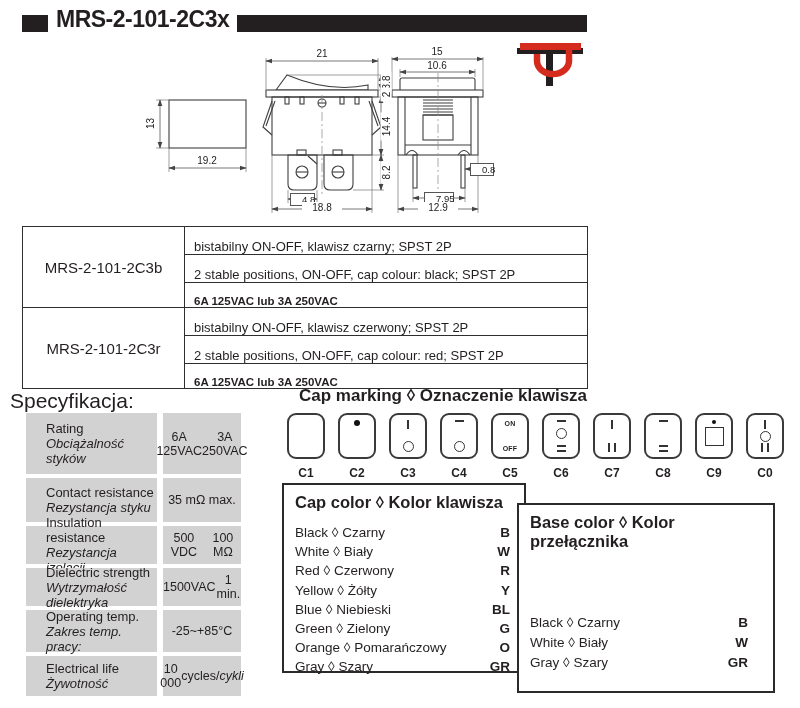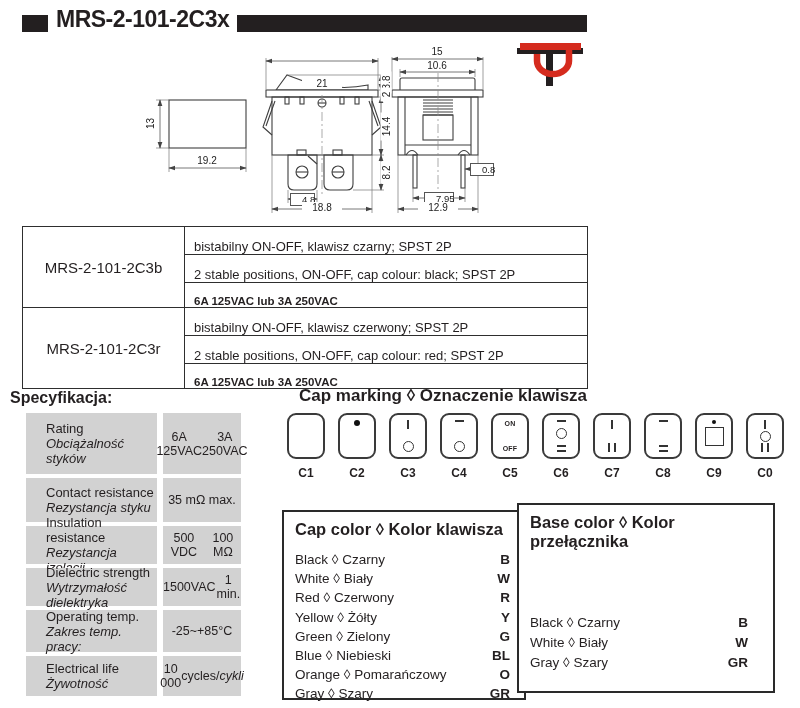--- a/index.html
+++ b/index.html
@@ -32,21 +32,21 @@
   
   #parts {
     left: 22px; top: 226px; width: 566px; height: 128px;
     border-collapse: collapse; table-layout: fixed; position: absolute;
   }
   #parts td { border: 1px solid #2e2e2e; padding: 12px 0 0 9px; font-size: 13px; height: 21px; }
   #parts td.pn { width: 162px; text-align: center; font-size: 15px; padding: 0; }
   #parts td.rt { font-weight: bold; font-size: 11.5px; }
 
   
-  #spec-title { left: 10px; top: 389px; font-size: 16px; font-weight: bold; }
+  #spec-title { left: 10px; top: 389px; font-size: 21px; font-weight: normal; }
   #spec { left: 26px; top: 413px; width: 215px; display: flex; flex-direction: column; gap: 4px; }
   .spec-row { display: flex; gap: 6px; }
   .spec-l {
     width: 131px; background: #d2d2d2; display: flex; flex-direction: column;
     justify-content: center; padding-left: 20px; font-size: 13px;
   }
   .spec-l .pl { font-style: italic; }
   .spec-v {
     width: 78px; background: #d2d2d2; display: flex; flex-direction: row;
     justify-content: center; align-items: center; text-align: center; font-size: 12.5px;
@@ -69,21 +69,21 @@
   .g-v    { width: 2px; height: 9px; background: #333; }
   .g-h    { width: 9px; height: 2px; background: #333; }
   .g-c    { width: 11px; height: 11px; border: 1.6px solid #333; border-radius: 50%; }
   .g-hh   { display: flex; flex-direction: column; gap: 3px; align-items: center; }
   .g-vv   { display: flex; gap: 4px; }
   .g-sq   { width: 19px; height: 19px; border: 1.6px solid #333; margin-top: 3px; }
   .ontxt  { font-size: 7px; font-weight: bold; letter-spacing: 0.2px; }
 
   
   .cbox { border: 2px solid #2a2a2a; background: #fff; padding: 8px 11px; position: absolute; }
-  #capcolor  { left: 282px; top: 510px; width: 244px; height: 190px; }
+  #capcolor  { left: 282px; top: 483px; width: 244px; height: 190px; }
   #basecolor { left: 517px; top: 503px; width: 258px; height: 190px; }
   .cbox-title { font-size: 16.5px; font-weight: bold; }
   .crows { margin-top: 11px; }
   #basecolor .crows { margin-top: 62px; }
   .crow { display: flex; align-items: baseline; line-height: 19.2px; font-size: 13.5px; }
   #basecolor .crow { line-height: 20px; }
   .ccode { margin-left: auto; font-weight: bold; }
   #capcolor .ccode { margin-right: 3px; }
   #basecolor .ccode { margin-right: 14px; }
 
@@ -169,21 +169,21 @@
     <line x1="252" y1="14" x2="343" y2="14" class="dln" marker-start="url(#arr)" marker-end="url(#arr)"></line>
     <line x1="260" y1="27" x2="335" y2="27" class="dln" marker-start="url(#arr)" marker-end="url(#arr)"></line>
     <line x1="325" y1="124" x2="348" y2="124" class="dln" marker-start="url(#arr)"></line>
     <path d="M273,143 V157 M325,143 V157 M258,110 V168 M338,110 V168" class="ext"></path>
     <line x1="273" y1="153" x2="325" y2="153" class="dln" marker-start="url(#arr)" marker-end="url(#arr)"></line>
     <line x1="258" y1="164" x2="338" y2="164" class="dln" marker-start="url(#arr)" marker-end="url(#arr)"></line>
   </svg>
 
   <div class="dim rot" style="left:1px;  top:73px;  width:18px;">13</div>
   <div class="dim" style="left:47px; top:110px; width:40px;">19.2</div>
-  <div class="dim" style="left:162px;top:3px;   width:40px;margin-top:30px;">21</div>
+  <div class="dim" style="left:162px;top:3px;   width:40px;">21</div>
   <div class="dim rot" style="left:235px;top:32px;  width:22px;">3.8</div>
   <div class="dim rot" style="left:239px;top:44px;  width:14px;">2</div>
   <div class="dim rot" style="left:232px;top:76px;  width:28px;">14.4</div>
   <div class="dim rot" style="left:235px;top:122px; width:22px;">8.2</div>
   <div class="dim boxed" style="left:150px;top:148px; width:25px;">4.8</div>
   <div class="dim" style="left:162px;top:157px; width:40px;">18.8</div>
   <div class="dim" style="left:277px;top:1px;   width:40px;">15</div>
   <div class="dim" style="left:277px;top:15px;  width:40px;">10.6</div>
   <div class="dim boxed" style="left:330px;top:118px; width:24px;">0.8</div>
   <div class="dim boxed" style="left:284px;top:147px; width:30px;">7.95</div>
@@ -374,26 +374,26 @@
       </div>
     <div class="crow">
         <span>Red ◊  Czerwony</span>
         <span class="ccode">R</span>
       </div>
     <div class="crow">
         <span>Yellow ◊  Żółty</span>
         <span class="ccode">Y</span>
       </div>
     <div class="crow">
+        <span>Blue ◊  Niebieski</span>
+        <span class="ccode">BL</span>
+      </div>
+    <div class="crow">
         <span>Green ◊  Zielony</span>
         <span class="ccode">G</span>
-      </div>
-    <div class="crow">
-        <span>Blue ◊  Niebieski</span>
-        <span class="ccode">BL</span>
       </div>
     <div class="crow">
         <span>Orange ◊  Pomarańczowy</span>
         <span class="ccode">O</span>
       </div>
     <div class="crow">
         <span>Gray ◊  Szary</span>
         <span class="ccode">GR</span>
       </div>
   </div>

